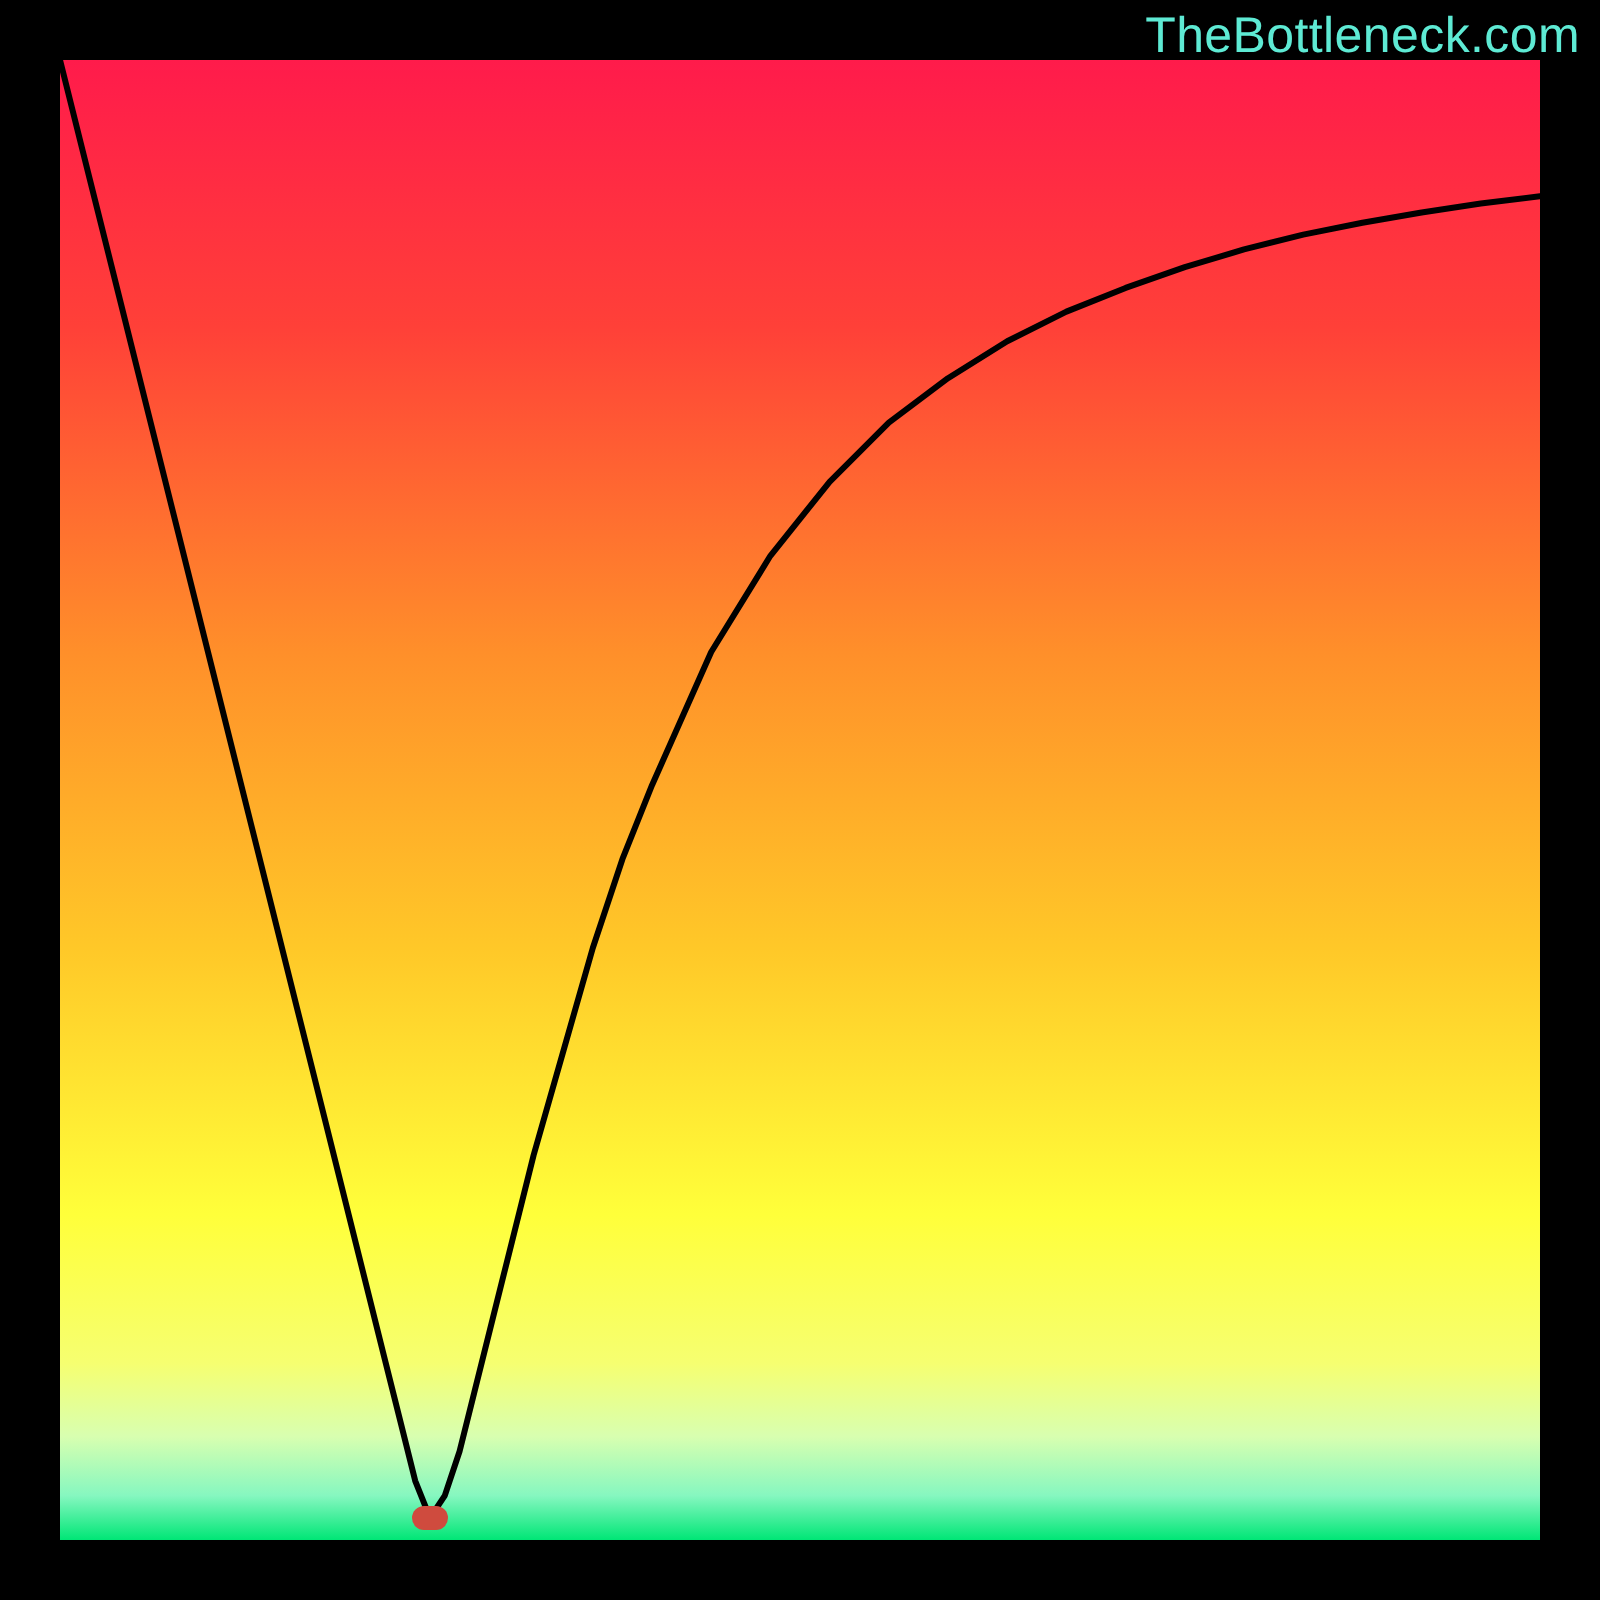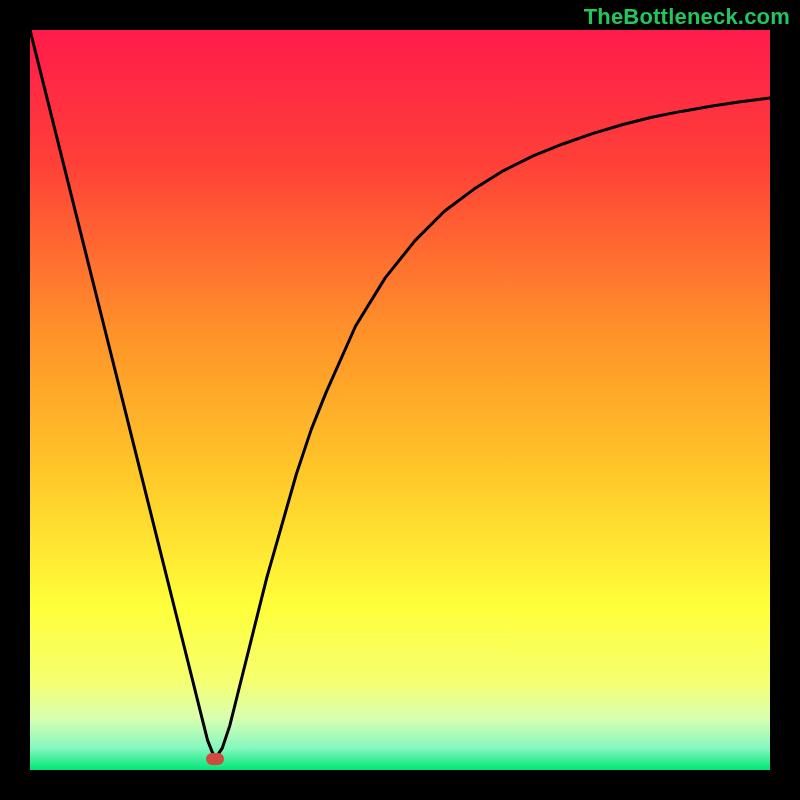--- a/index.html
+++ b/index.html
@@ -37,23 +37,23 @@
   }
   .marker {
     position: absolute;
     background: #cf4b3e;
     border-radius: 50% / 50%;
   }
   .watermark {
     position: absolute;
     top: 4px;
     right: 10px;
-    color: #22c55e;
-    font-size: 22px;
-    font-weight: 700;
+    color: #5eead4;
+    font-size: 25px;
+    font-weight: 400;
     letter-spacing: 0.2px;
   }
 </style>
 </head>
 <body>
 
 <div class="frame">
 
   <div class="plot-area">
     <svg class="bg-gradient" viewBox="0 0 740 740" preserveAspectRatio="none">

